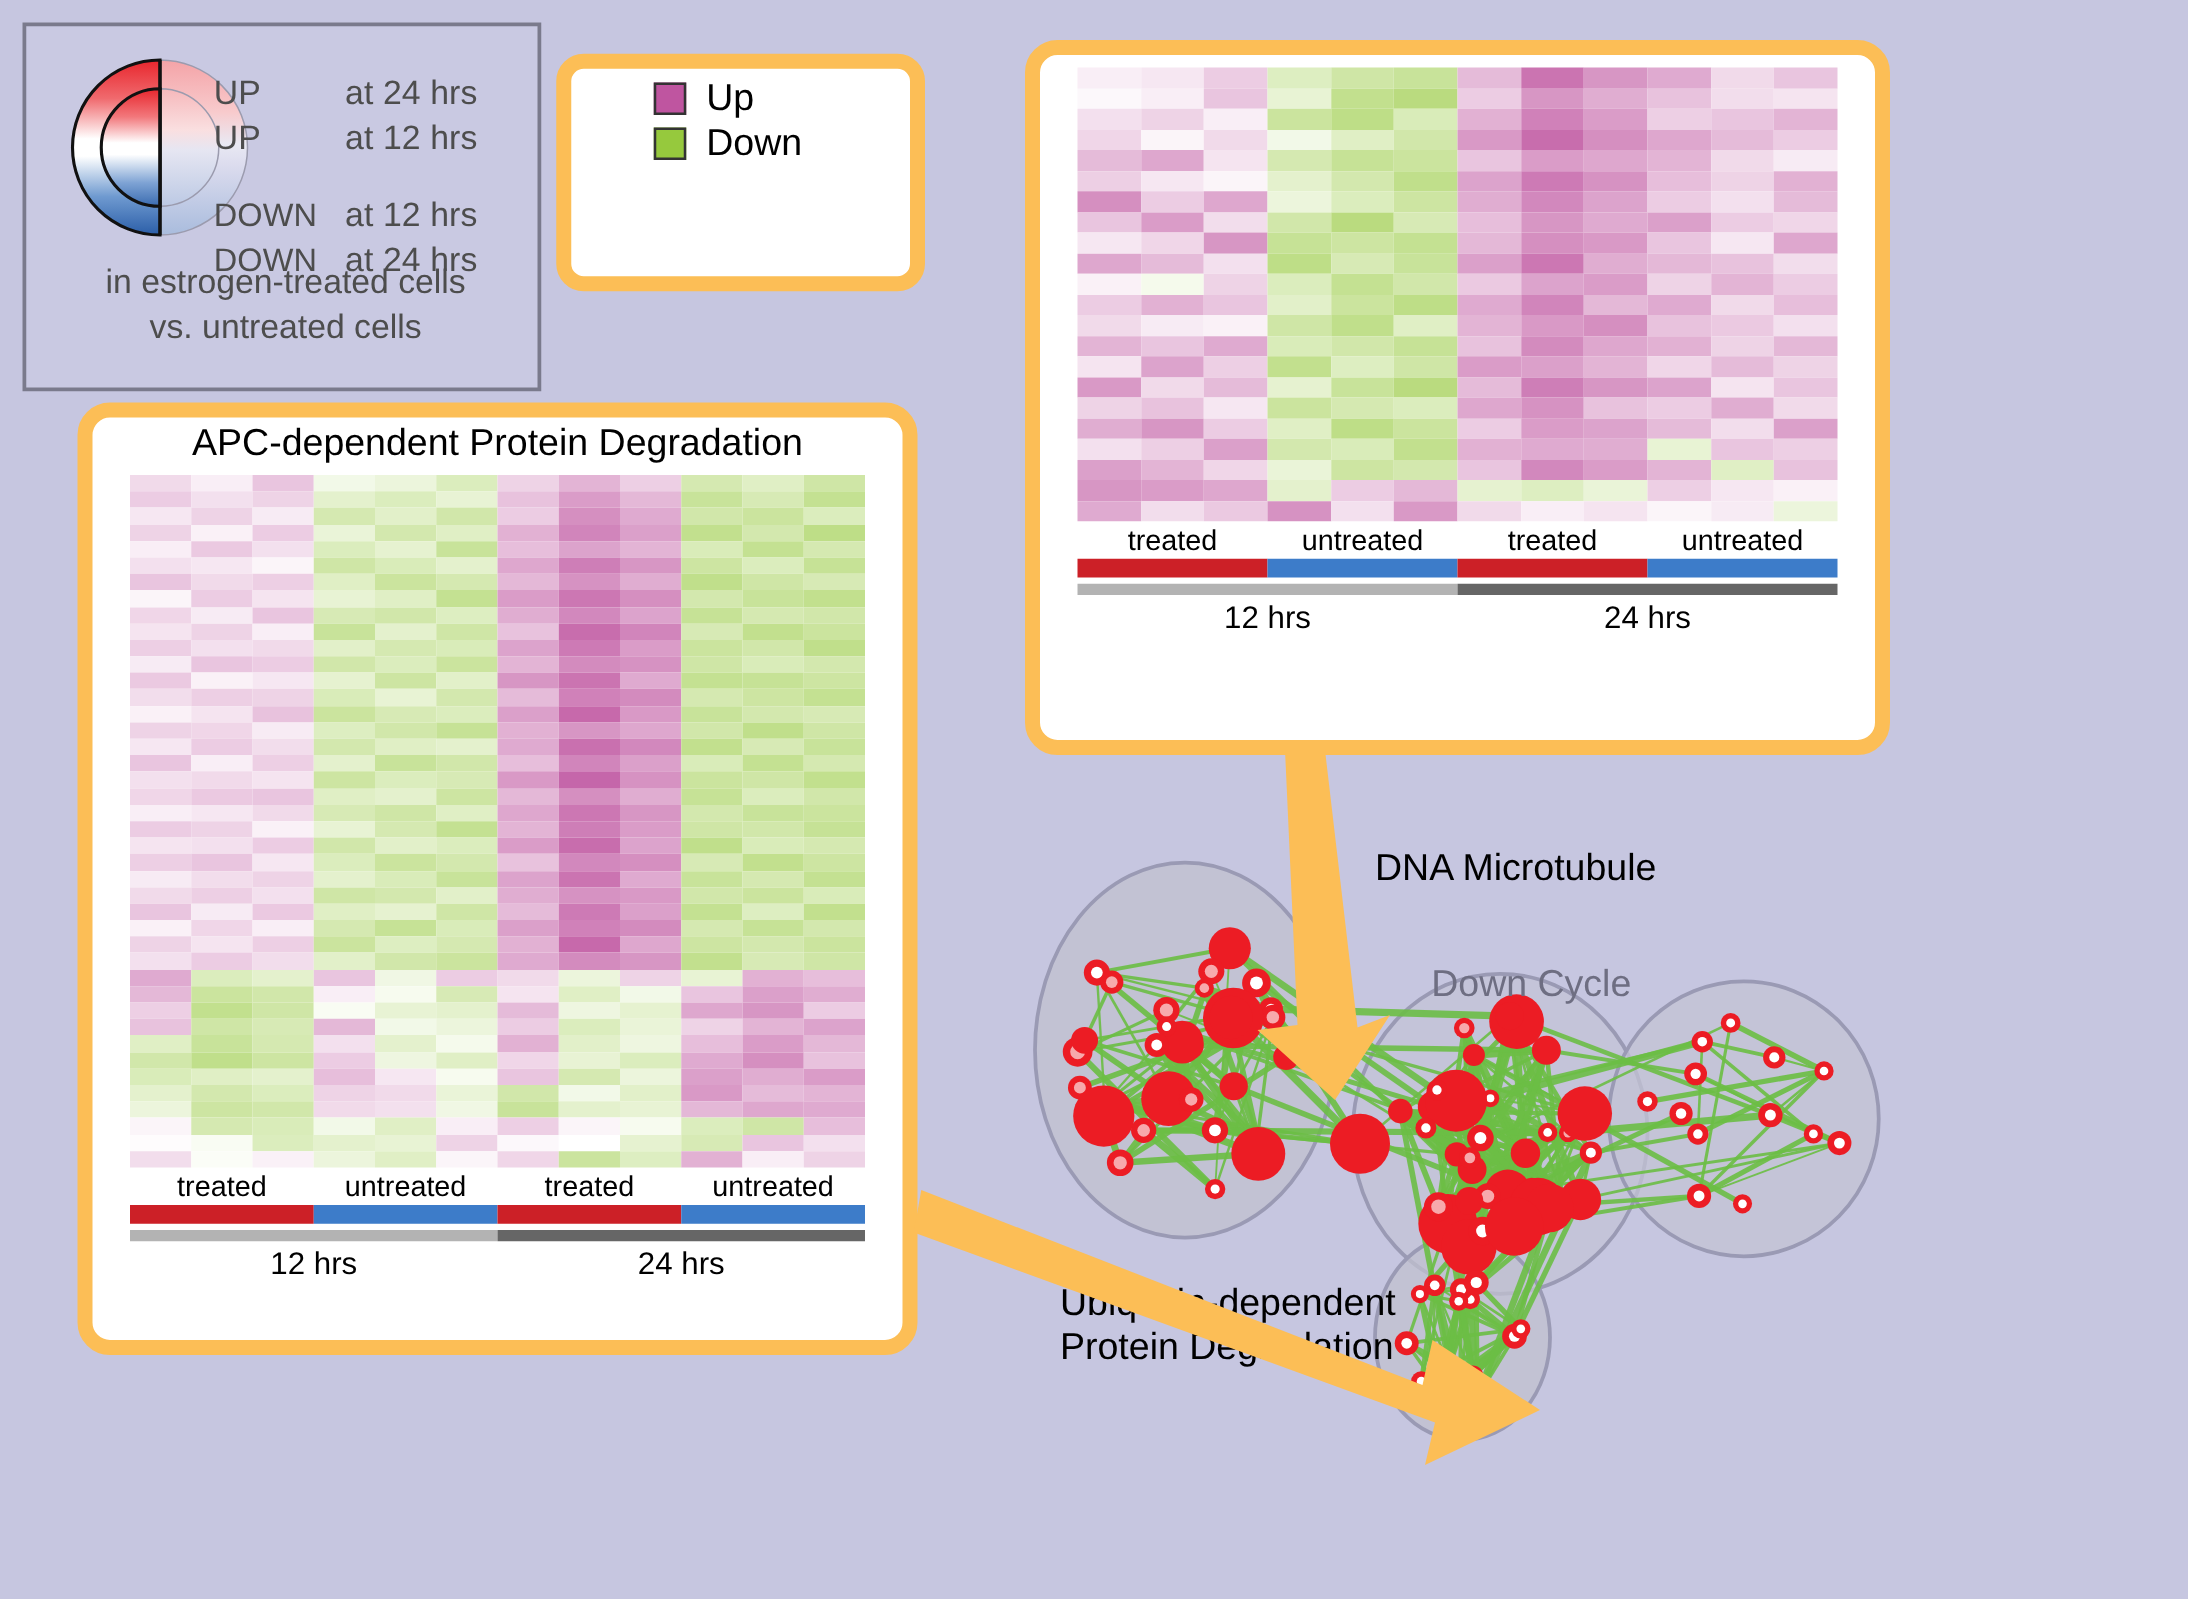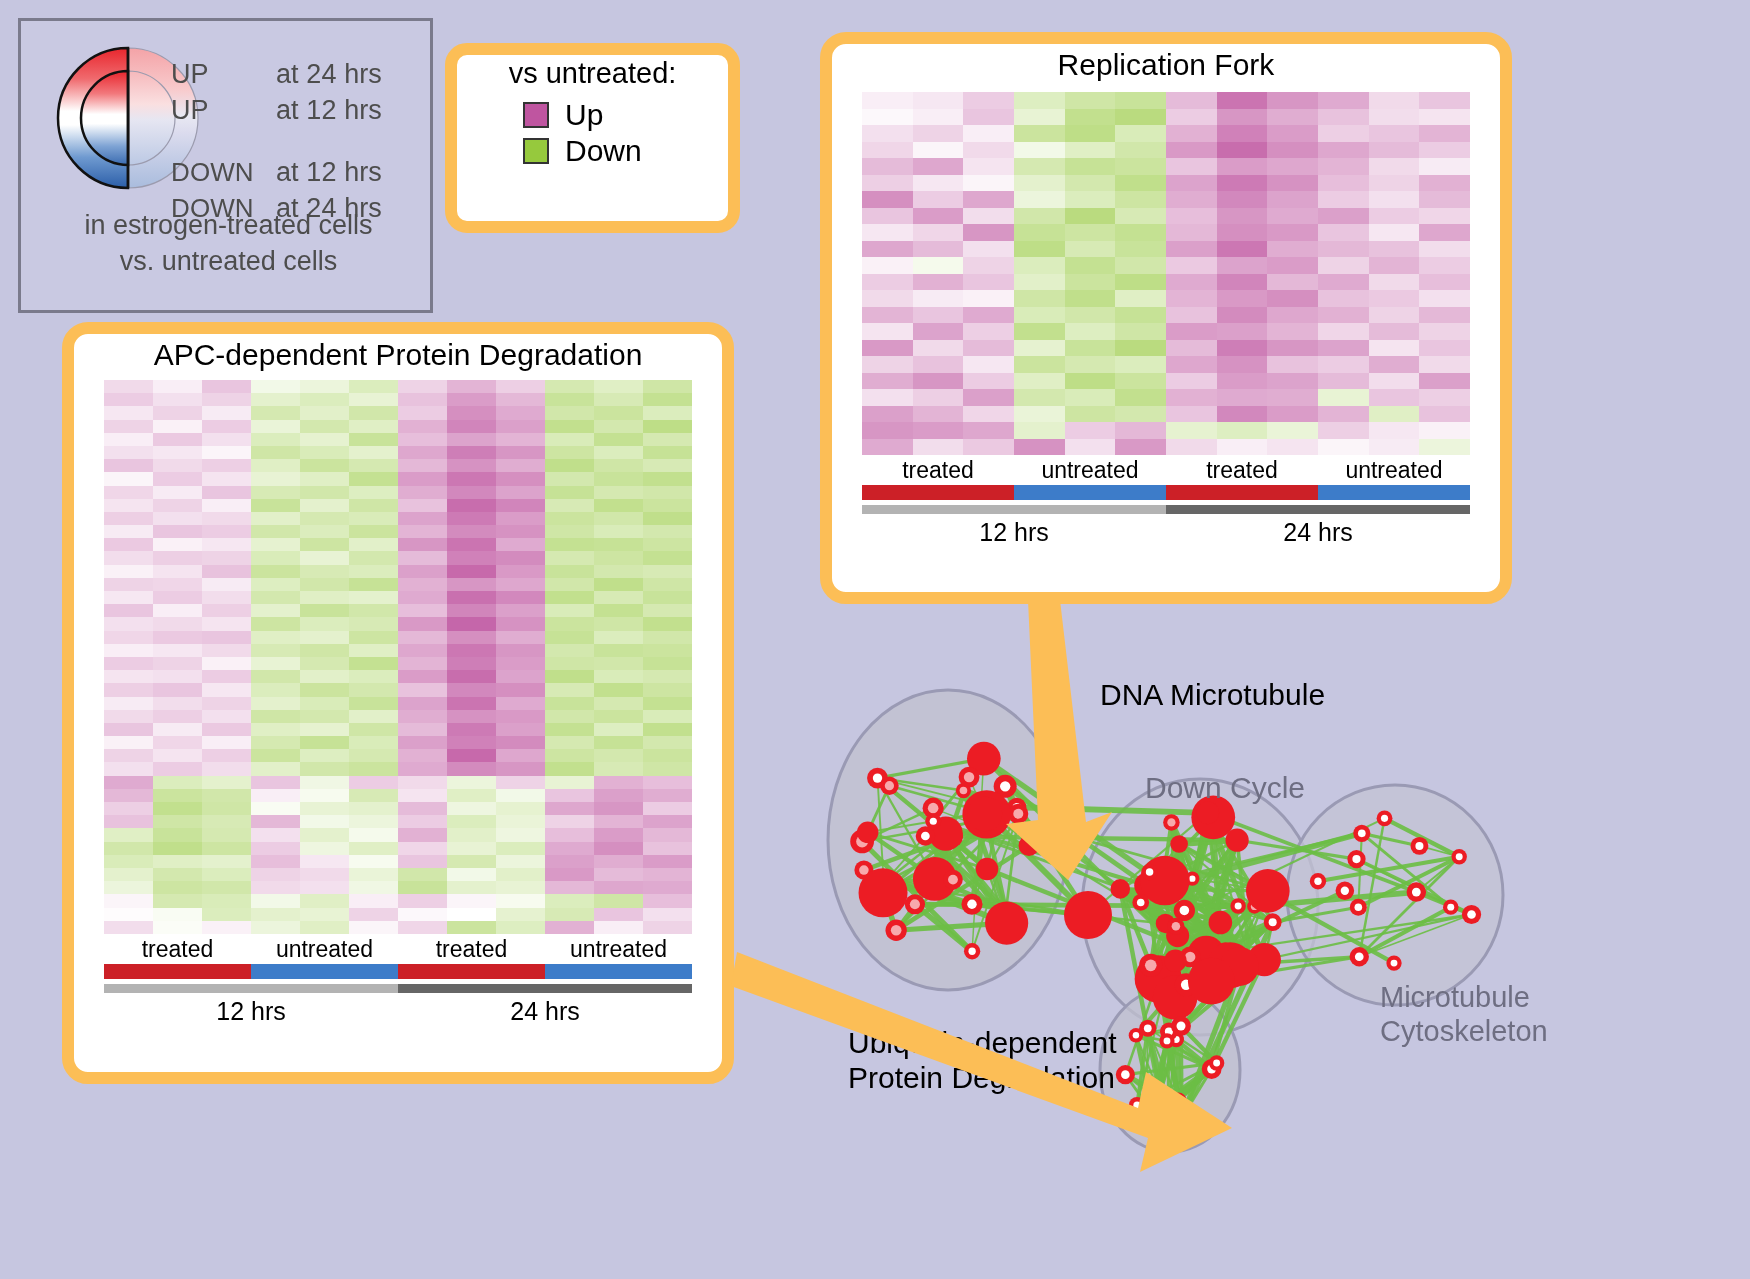--- a/index.html
+++ b/index.html
@@ -138,35 +138,33 @@
         <span class="key-lbl">at 24 hrs</span>
       </div>
     </div>
     <div class="key-foot">
       <div>in estrogen-treated cells</div>
       <div>vs. untreated cells</div>
     </div>
   </div>
 
   <div class="card legend-card">
-    <div class="l2">vs untreated:</div>
     <div class="legend-rows">
       <div class="legend-row">
         <span class="swatch" id="sw-up" style="background: rgb(191, 85, 160);"></span>
         <span class="t">Up</span>
       </div>
       <div class="legend-row">
         <span class="swatch" id="sw-down" style="background: rgb(150, 201, 61);"></span>
         <span class="t">Down</span>
       </div>
     </div>
   </div>
 
   <div class="card" id="rep-card">
-    <div class="card-title">Replication Fork</div>
     <div style="padding:10px 30px 0 30px">
       <div class="hm-grid" id="hm-rep" style="grid-template-columns: repeat(12, 1fr); grid-auto-rows: 16.5px;">
           <div class="hm-cell" style="background: rgb(249, 238, 246);"></div>
           <div class="hm-cell" style="background: rgb(246, 231, 242);"></div>
           <div class="hm-cell" style="background: rgb(236, 204, 227);"></div>
           <div class="hm-cell" style="background: rgb(221, 238, 193);"></div>
           <div class="hm-cell" style="background: rgb(207, 230, 166);"></div>
           <div class="hm-cell" style="background: rgb(200, 227, 154);"></div>
           <div class="hm-cell" style="background: rgb(229, 187, 217);"></div>
           <div class="hm-cell" style="background: rgb(203, 116, 177);"></div>
@@ -1482,22 +1480,20 @@
           <circle cx="337.0474035736794" cy="490.1493519385771" r="8.191097140866843" fill="#ec1c24"></circle>
           <circle cx="337.0474035736794" cy="490.1493519385771" r="3.6859937133900793" fill="#ffffff"></circle>
           <circle cx="381.86652034205474" cy="502.64649982719556" r="8.420304775899417" fill="#ec1c24"></circle>
           <circle cx="381.86652034205474" cy="502.64649982719556" r="3.789137149154738" fill="#ffffff"></circle>
           <circle cx="346.3605753885256" cy="499.7012685228164" r="7.13403463369889" fill="#ec1c24"></circle>
           <circle cx="346.3605753885256" cy="499.7012685228164" r="3.2103155851645004" fill="#ffffff"></circle>
         </g>
       </svg>
     <div class="net-lbl" id="lbl-dna" style="left: 300px; top: 62px; color: rgb(0, 0, 0); font-size: 30px; font-weight: 400;">DNA Microtubule</div>
     <div class="net-lbl" id="lbl-cc" style="left: 345px; top: 155px; color: rgb(110, 110, 130); font-size: 30px; font-weight: 400;">Down Cycle</div>
-    <div class="net-lbl" id="lbl-mt" style="left: 580px; top: 365px; color: rgb(110, 110, 130); font-size: 29px; font-weight: 400;">Microtubule
-Cytoskeleton</div>
     <div class="net-lbl" id="lbl-ub" style="left: 48px; top: 410px; color: rgb(0, 0, 0); font-size: 30px; font-weight: 400;">Ubiquitin-dependent
 Protein Degradation</div>
   </div>
 
   <svg id="connectors" style="position:absolute;left:0;top:0;width:1750px;height:1279px;pointer-events:none">
       <polygon points="1028,600 1060,600 1086,822 1112,812 1068,880 1006,824 1038,820" fill="#fcbe56"></polygon>
       <polygon points="737,952 1138,1108 1146,1072 1232,1128 1140,1172 1148,1138 731,986" fill="#fcbe56"></polygon>
     </svg>
 
 </div>

